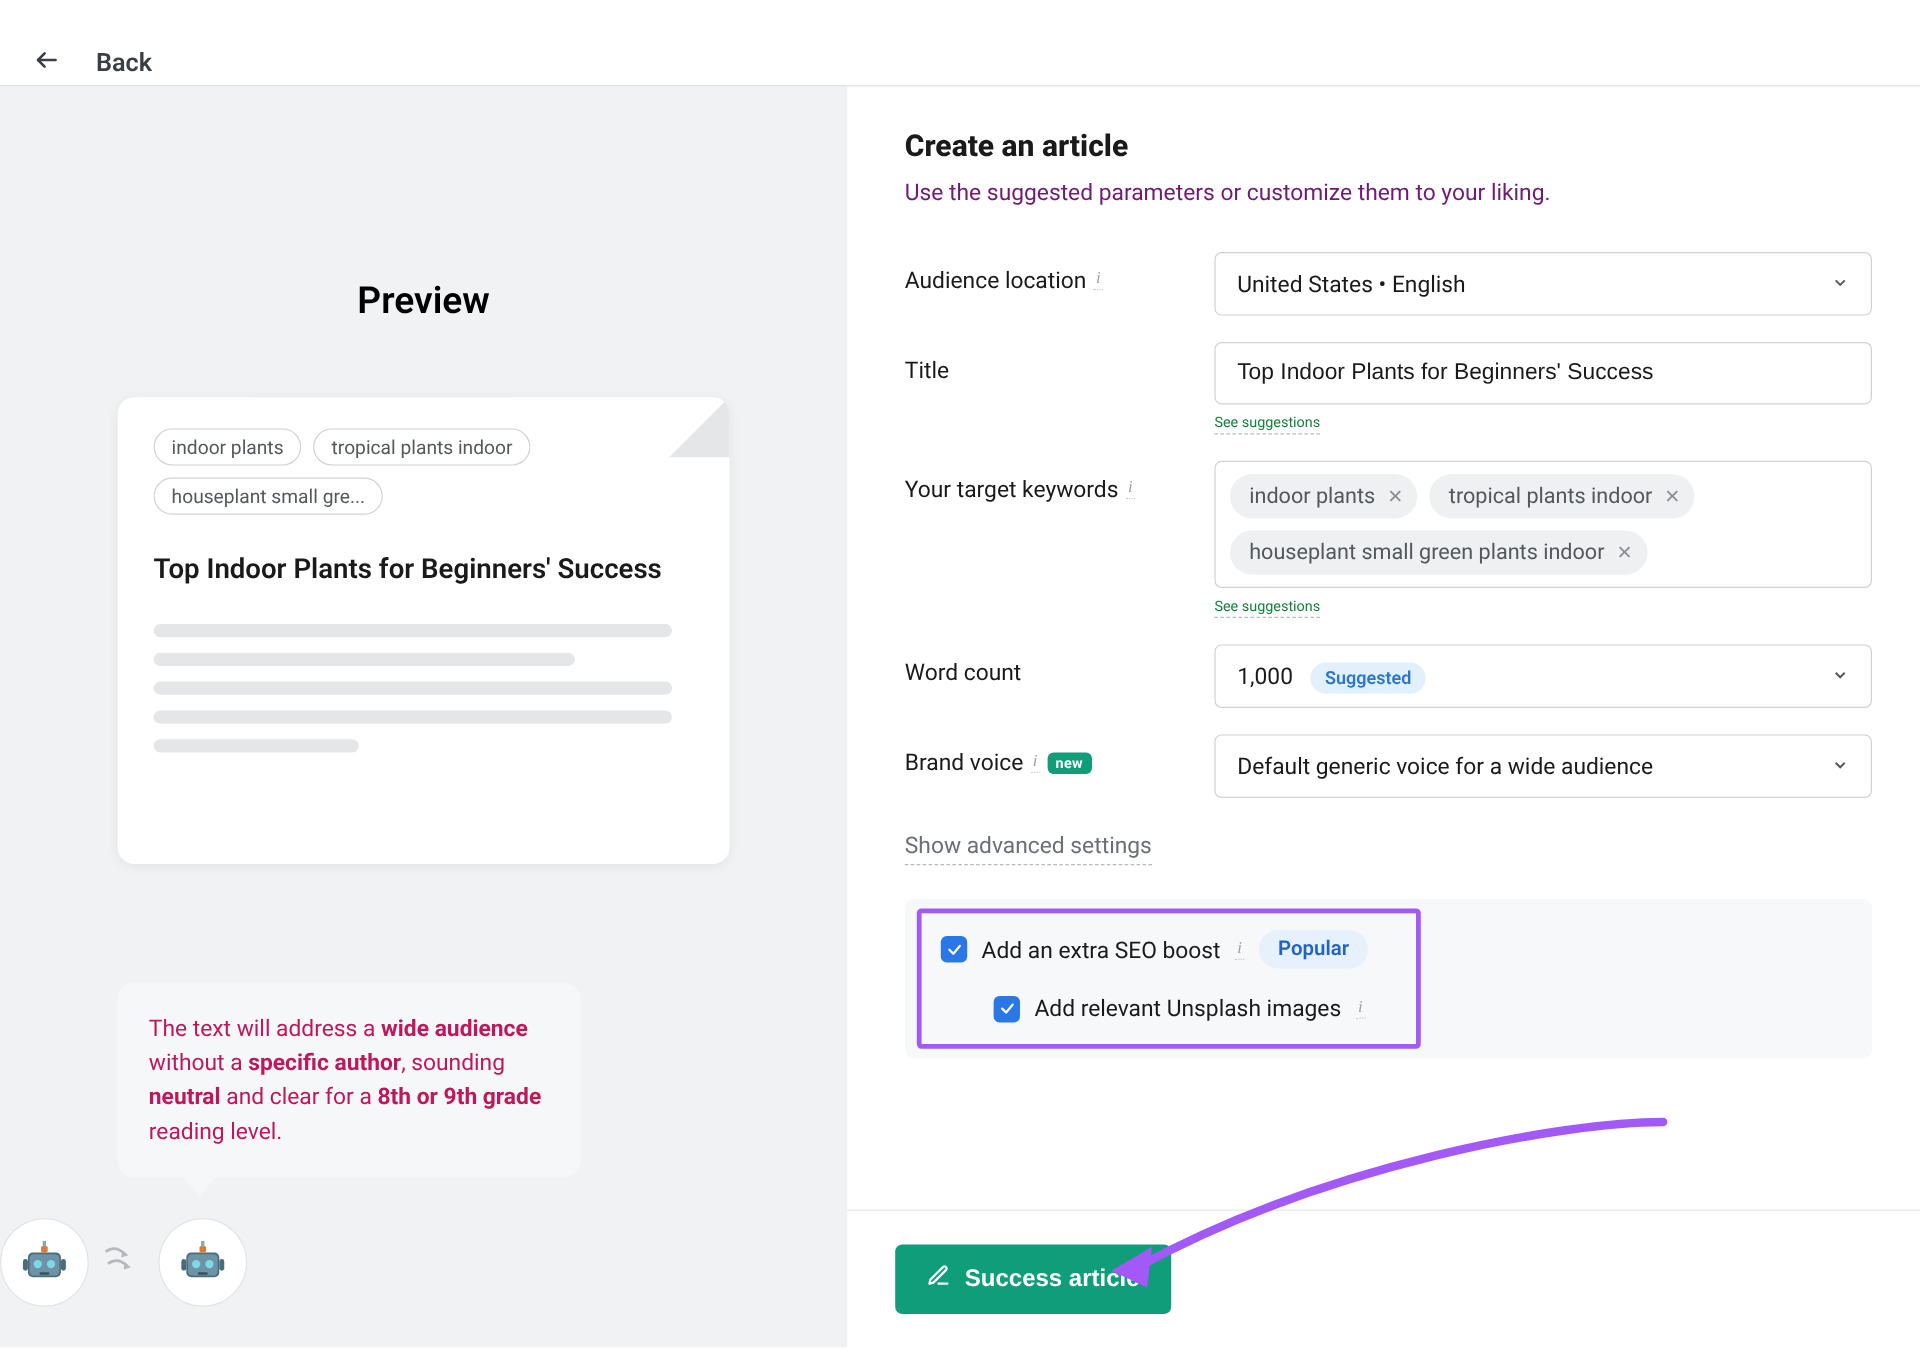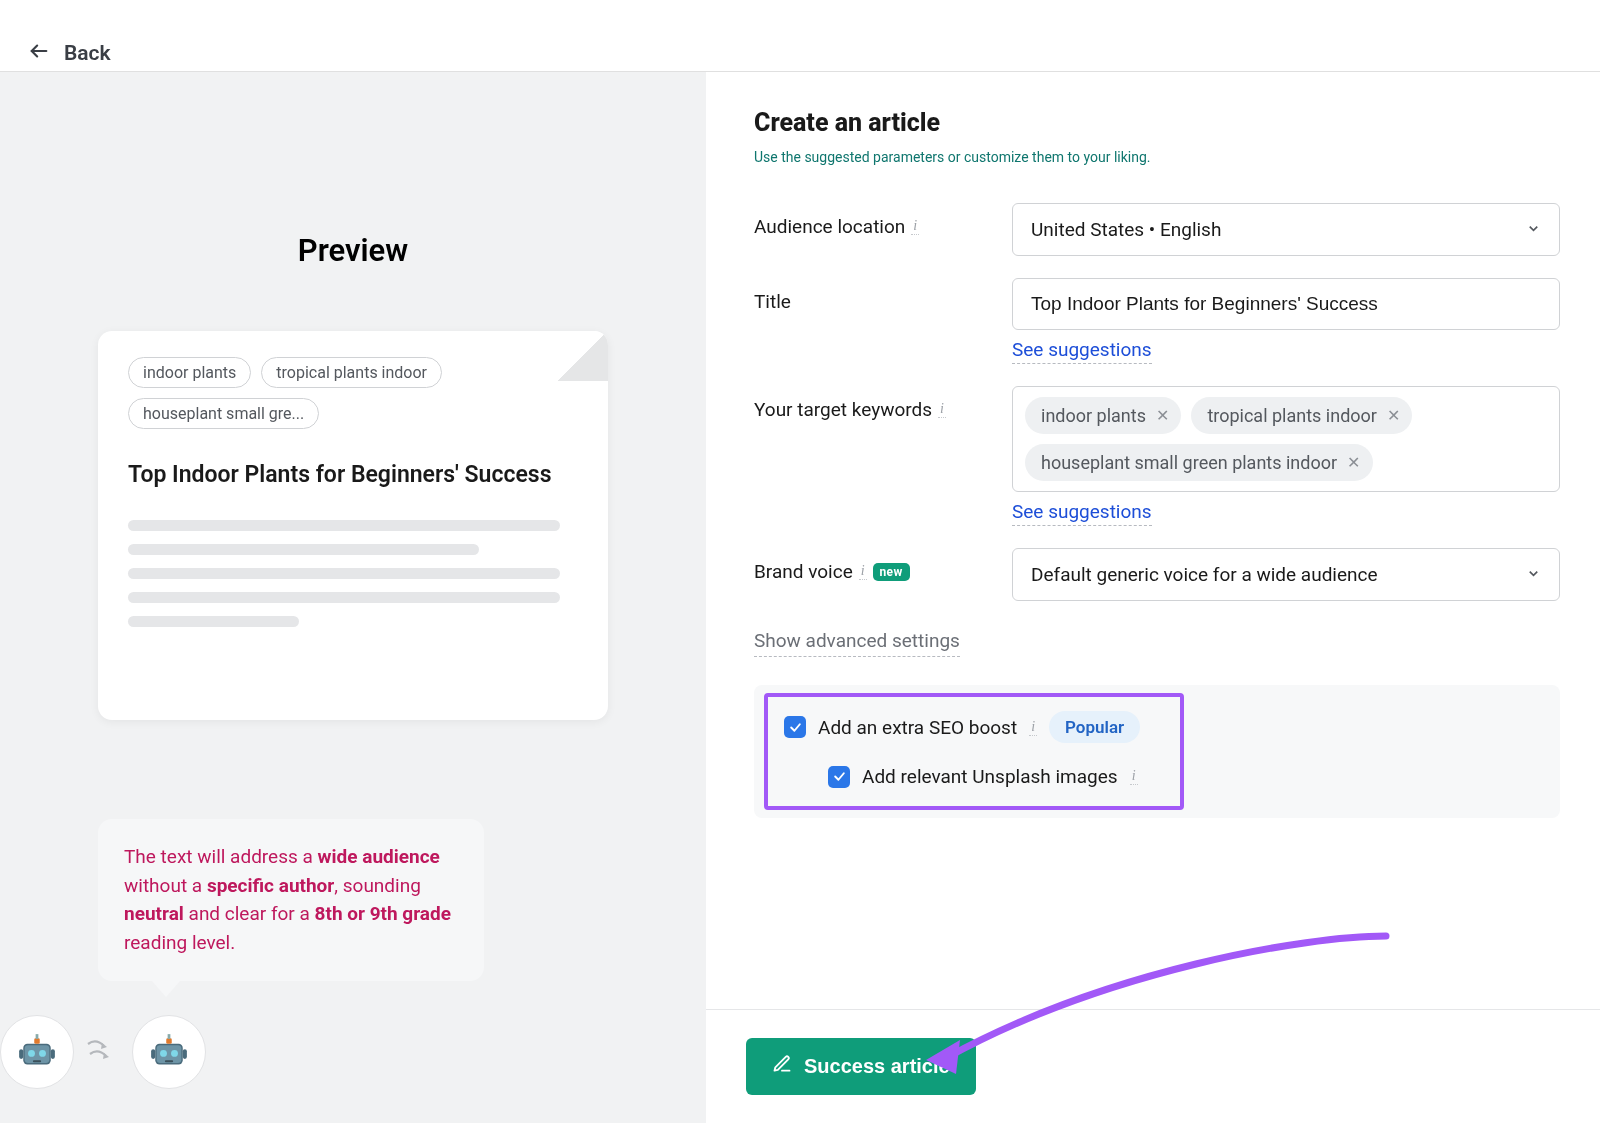--- a/index.html
+++ b/index.html
@@ -1,45 +1,45 @@
 <!DOCTYPE html>
 <html><head>
 <meta charset="utf-8">
 <style>
   * { box-sizing: border-box; margin: 0; padding: 0; }
   body { font-family: -apple-system, BlinkMacSystemFont, "Segoe UI", Roboto, Helvetica, Arial, sans-serif; color: #1a1a1a; background: #fff; width: 1600px; height: 1123px; overflow: hidden; }
   .topbar { height: 71px; display: flex; align-items: center; padding-left: 28px; border-bottom: 1px solid transparent; }
-  .back-btn { display: inline-flex; align-items: center; gap: 14px; font-size: 21px; font-weight: 600; color: #3a3e45; cursor: pointer; margin-top: 36px; }
+  .back-btn { display: inline-flex; align-items: center; gap: 30px; font-size: 21px; font-weight: 600; color: #3a3e45; cursor: pointer; margin-top: 36px; }
   .main { display: flex; height: calc(100% - 71px); }
   .preview-col { width: 706px; background: #f1f2f3; border-top: 1px solid #e0e0e0; padding-top: 160px; display: flex; flex-direction: column; align-items: center; position: relative; }
   .preview-heading { font-size: 31px; font-weight: 600; color: #000000; margin-bottom: 62px; }
   .preview-card { width: 510px; background: #fff; border-radius: 14px; box-shadow: 0 2px 10px rgba(0,0,0,0.06); position: relative; padding: 26px 30px 80px 30px; }
   .dog-ear { position: absolute; top: 0; right: 0; width: 50px; height: 50px; background: linear-gradient(135deg, #fff 0 50%, #e5e6e7 50% 100%); border-top-right-radius: 14px; }
   .tags-row { display: flex; flex-wrap: wrap; gap: 10px; margin-bottom: 30px; }
   .tag { border: 1px solid #d0d2d5; border-radius: 999px; padding: 5px 14px; font-size: 16px; color: #54585e; }
   .preview-title { font-size: 23px; font-weight: 600; line-height: 1.35; color: #1a1a1a; margin-bottom: 30px; }
   .skel { height: 11px; background: #e5e6e8; border-radius: 6px; margin-bottom: 13px; }
   .tooltip-bubble { position: absolute; left: 98px; bottom: 22px; width: 386px; background: #f6f7f8; border-radius: 14px; padding: 24px 26px; font-size: 19px; line-height: 1.5; color: #be185d; }
   .tooltip-bubble::after { content:""; position:absolute; left: 54px; bottom:-16px; width:0; height:0; border-left:14px solid transparent; border-right:14px solid transparent; border-top:16px solid #f6f7f8; }
   .robot-circle { width: 74px; height: 74px; border-radius: 50%; background: #fff; border: 1px solid #e2e3e5; display: flex; align-items: center; justify-content: center; }
   .robot-svg { width: 44px; height: 44px; }
   .transition-icon { font-size: 22px; color: #b5b8bc; }
   .robots { position: absolute; left: 0; bottom: 0; display: flex; align-items: center; gap: 12px; }
 
   .form-col { flex: 1; background: #fff; border-top: 1px solid #e0e0e0; display: flex; flex-direction: column; }
   .form-inner { padding: 36px 40px 0 48px; flex: 1; overflow-y: auto; }
   .form-heading { font-size: 25px; font-weight: 800; margin-bottom: 12px; }
-  .form-sub { font-size: 14px; color: #0f766e; margin-bottom: 38px; }
+  .form-sub { font-size: 19px; color: #701a75; margin-bottom: 38px; }
   .form-row { display: flex; align-items: flex-start; margin-bottom: 22px; }
   .form-label-cell { width: 258px; padding-top: 12px; font-size: 19px; color: #1a1a1a; display: flex; align-items: center; gap: 6px; flex-wrap: wrap; }
   .form-field-cell { flex: 1; }
   .select-box, .text-input { width: 100%; border: 1px solid #d0d2d5; border-radius: 6px; padding: 14px 18px; font-size: 19px; color: #1a1a1a; display: flex; align-items: center; justify-content: space-between; background: #fff; }
   .text-input { display: block; }
   .chev { color: #54585e; }
-  .see-sugg { display: inline-block; margin-top: 8px; font-size: 19px; color: #1d4ed8; border-bottom: 1px dashed #b7bac0; padding-bottom: 2px; cursor: pointer; }
+  .see-sugg { display: inline-block; margin-top: 8px; font-size: 12px; color: #15803d; border-bottom: 1px dashed #b7bac0; padding-bottom: 2px; cursor: pointer; }
   .keyword-wrap { width: 100%; border: 1px solid #d0d2d5; border-radius: 6px; padding: 10px 12px; display: flex; flex-wrap: wrap; gap: 10px; }
   .kw-chip { background: #eef0f2; border-radius: 999px; padding: 8px 12px 8px 16px; font-size: 18px; color: #54585e; display: inline-flex; align-items: center; gap: 10px; }
   .kw-x { font-size: 16px; color: #8b8f95; cursor: pointer; }
   .suggested-pill { background: #e2f0fb; color: #2b77c7; font-size: 15px; font-weight: 600; border-radius: 999px; padding: 4px 12px; margin-left: 10px; }
   .new-pill { background: #0f9d7a; color: #fff; font-size: 12px; font-weight: 700; border-radius: 5px; padding: 2px 7px; letter-spacing: 0.3px; }
   .show-adv { font-size: 19px; color: #6b6f76; border-bottom: 1px dashed #b7bac0; padding-bottom: 4px; display: inline-block; margin-top: 6px; margin-bottom: 28px; cursor: pointer; }
   .checks-panel { background: #f7f8f9; border-radius: 8px; padding: 8px 10px; position: relative; }
   .highlight-box { border: 4px solid #a259f7; border-radius: 4px; padding: 14px 16px 18px 16px; width: 420px; }
   .check-row { display: flex; align-items: center; gap: 12px; font-size: 19px; color: #1a1a1a; }
   .check-row + .check-row { margin-top: 22px; padding-left: 44px; }
@@ -174,20 +174,36 @@
               </span>
             <span class="kw-chip">
                 <span>houseplant small green plants indoor</span>
                 <span class="kw-x">✕</span>
               </span>
           </div>
           <span class="see-sugg">See suggestions</span>
         </div>
       </div>
 
+      <div class="form-row" style="margin-top:12px;">
+        <div class="form-label-cell">
+          <span>Word count</span>
+        </div>
+        <div class="form-field-cell">
+          <div class="select-box">
+            <span>
+              <span>1,000</span>
+              <span class="suggested-pill">Suggested</span>
+            </span>
+            <span class="chev"><svg width="15" height="15" viewBox="0 0 24 24" fill="none" stroke="currentColor" stroke-width="2.6">
+                  <polyline points="6 9 12 15 18 9"></polyline>
+                </svg></span>
+          </div>
+        </div>
+      </div>
 
       <div class="form-row" style="margin-top:13px;">
         <div class="form-label-cell">
           <span>Brand voice</span>
           <span class="info-i">i</span>
           <span class="new-pill">new</span>
         </div>
         <div class="form-field-cell">
           <div class="select-box">
             <span>Default generic voice for a wide audience</span>

